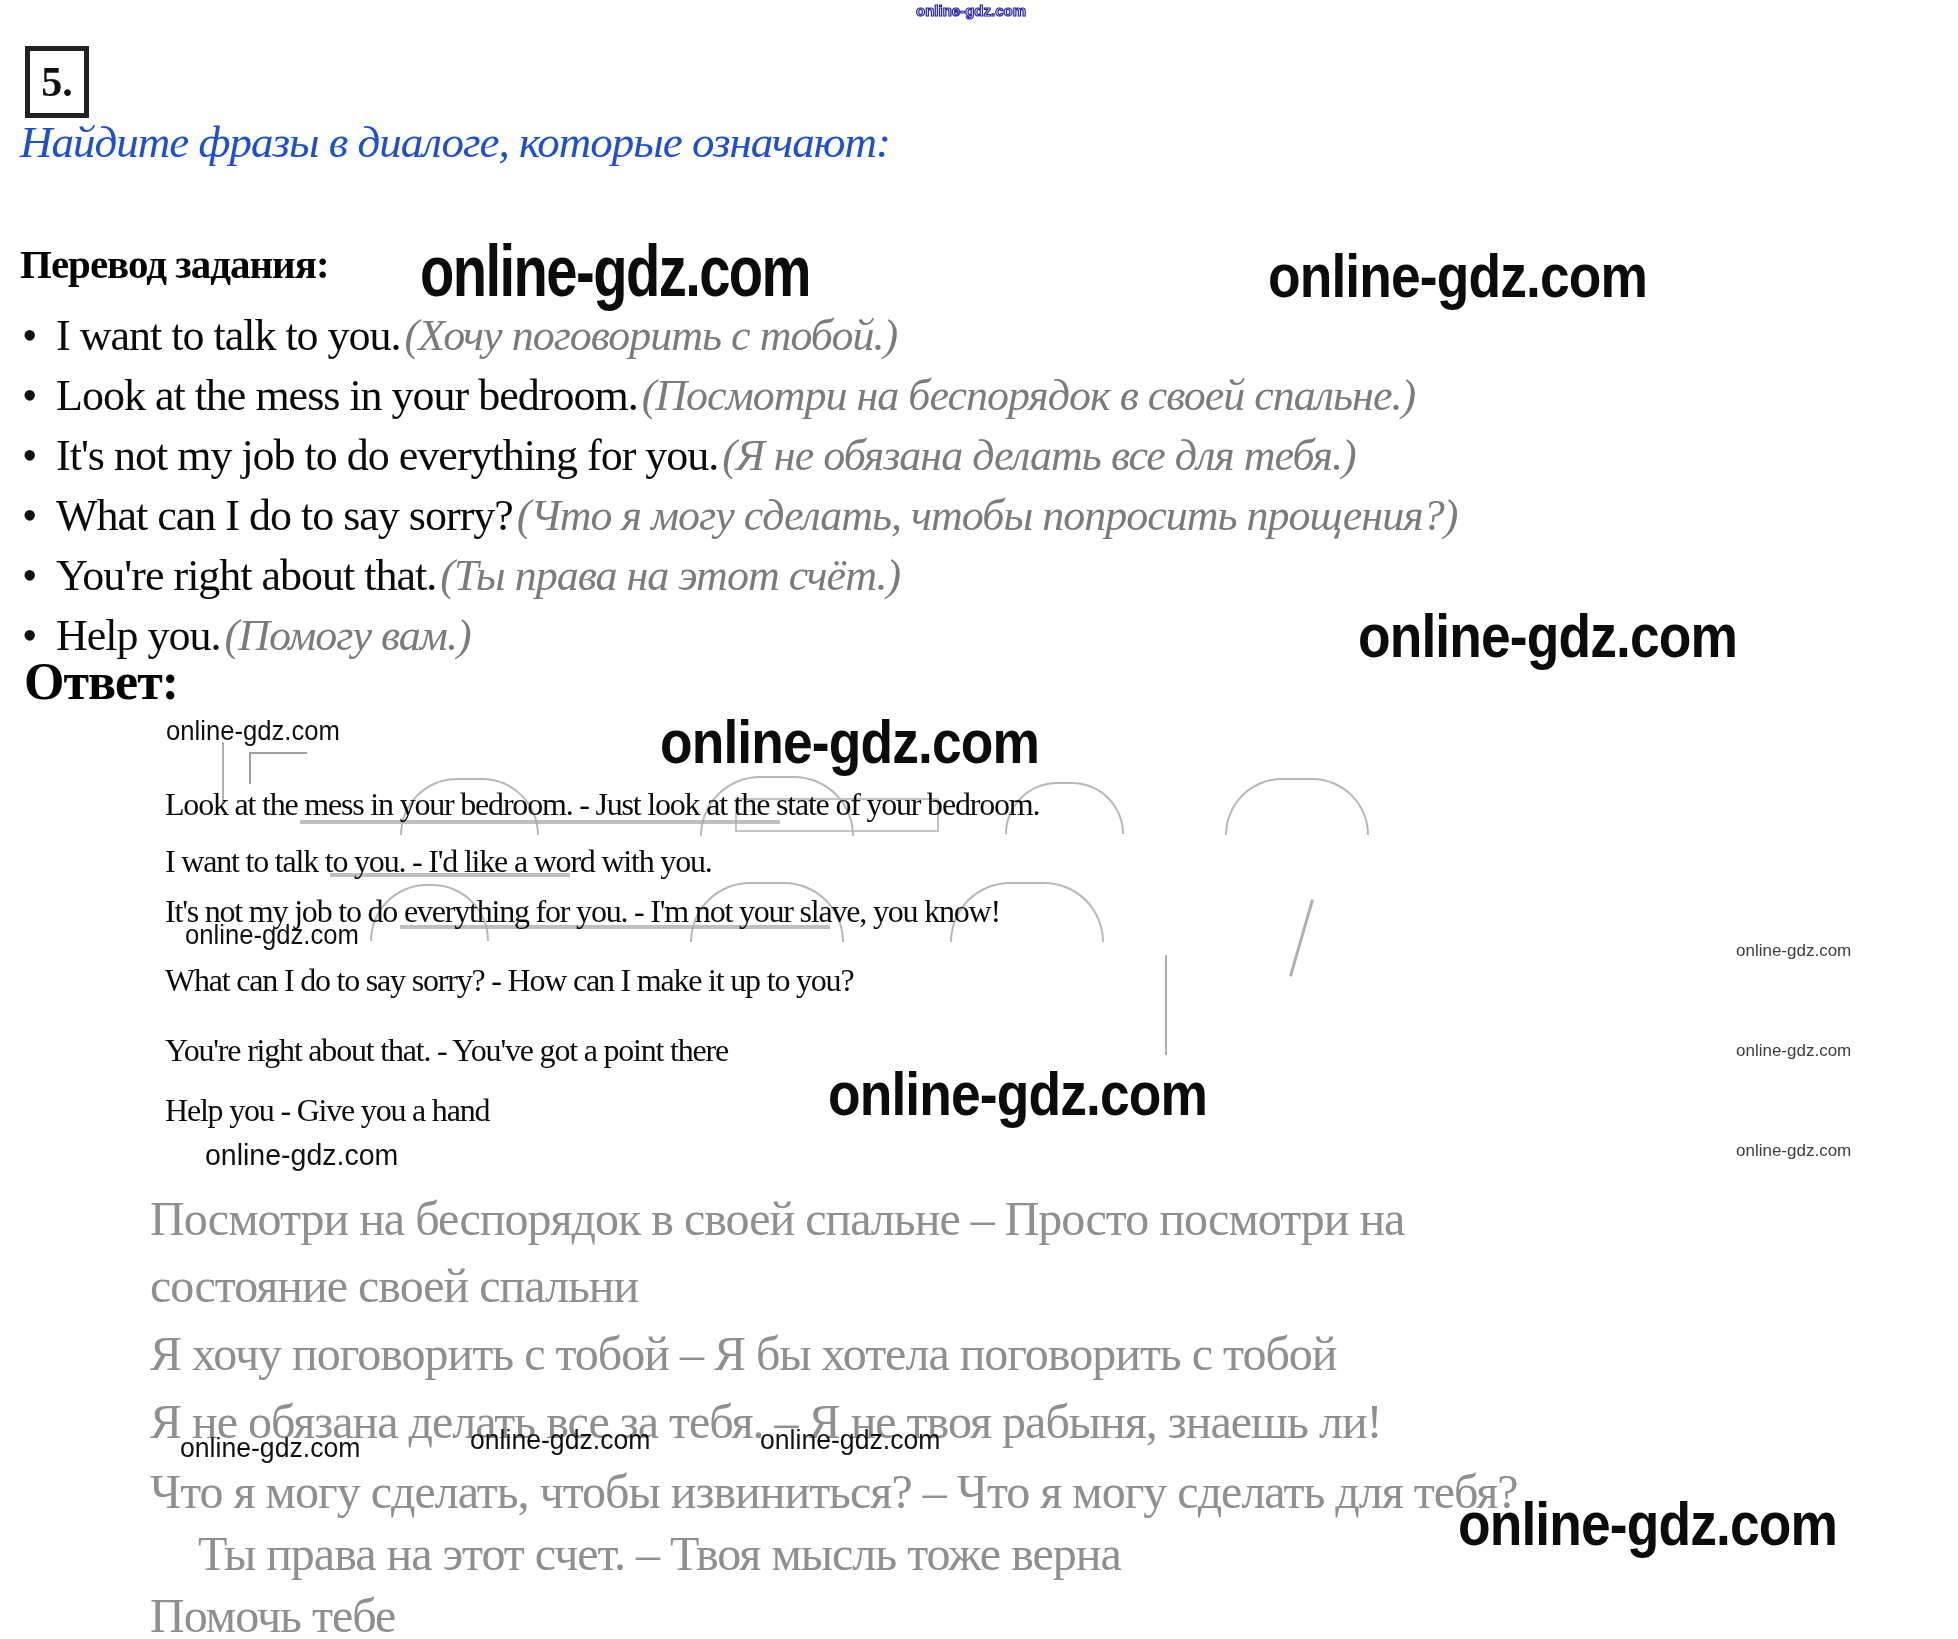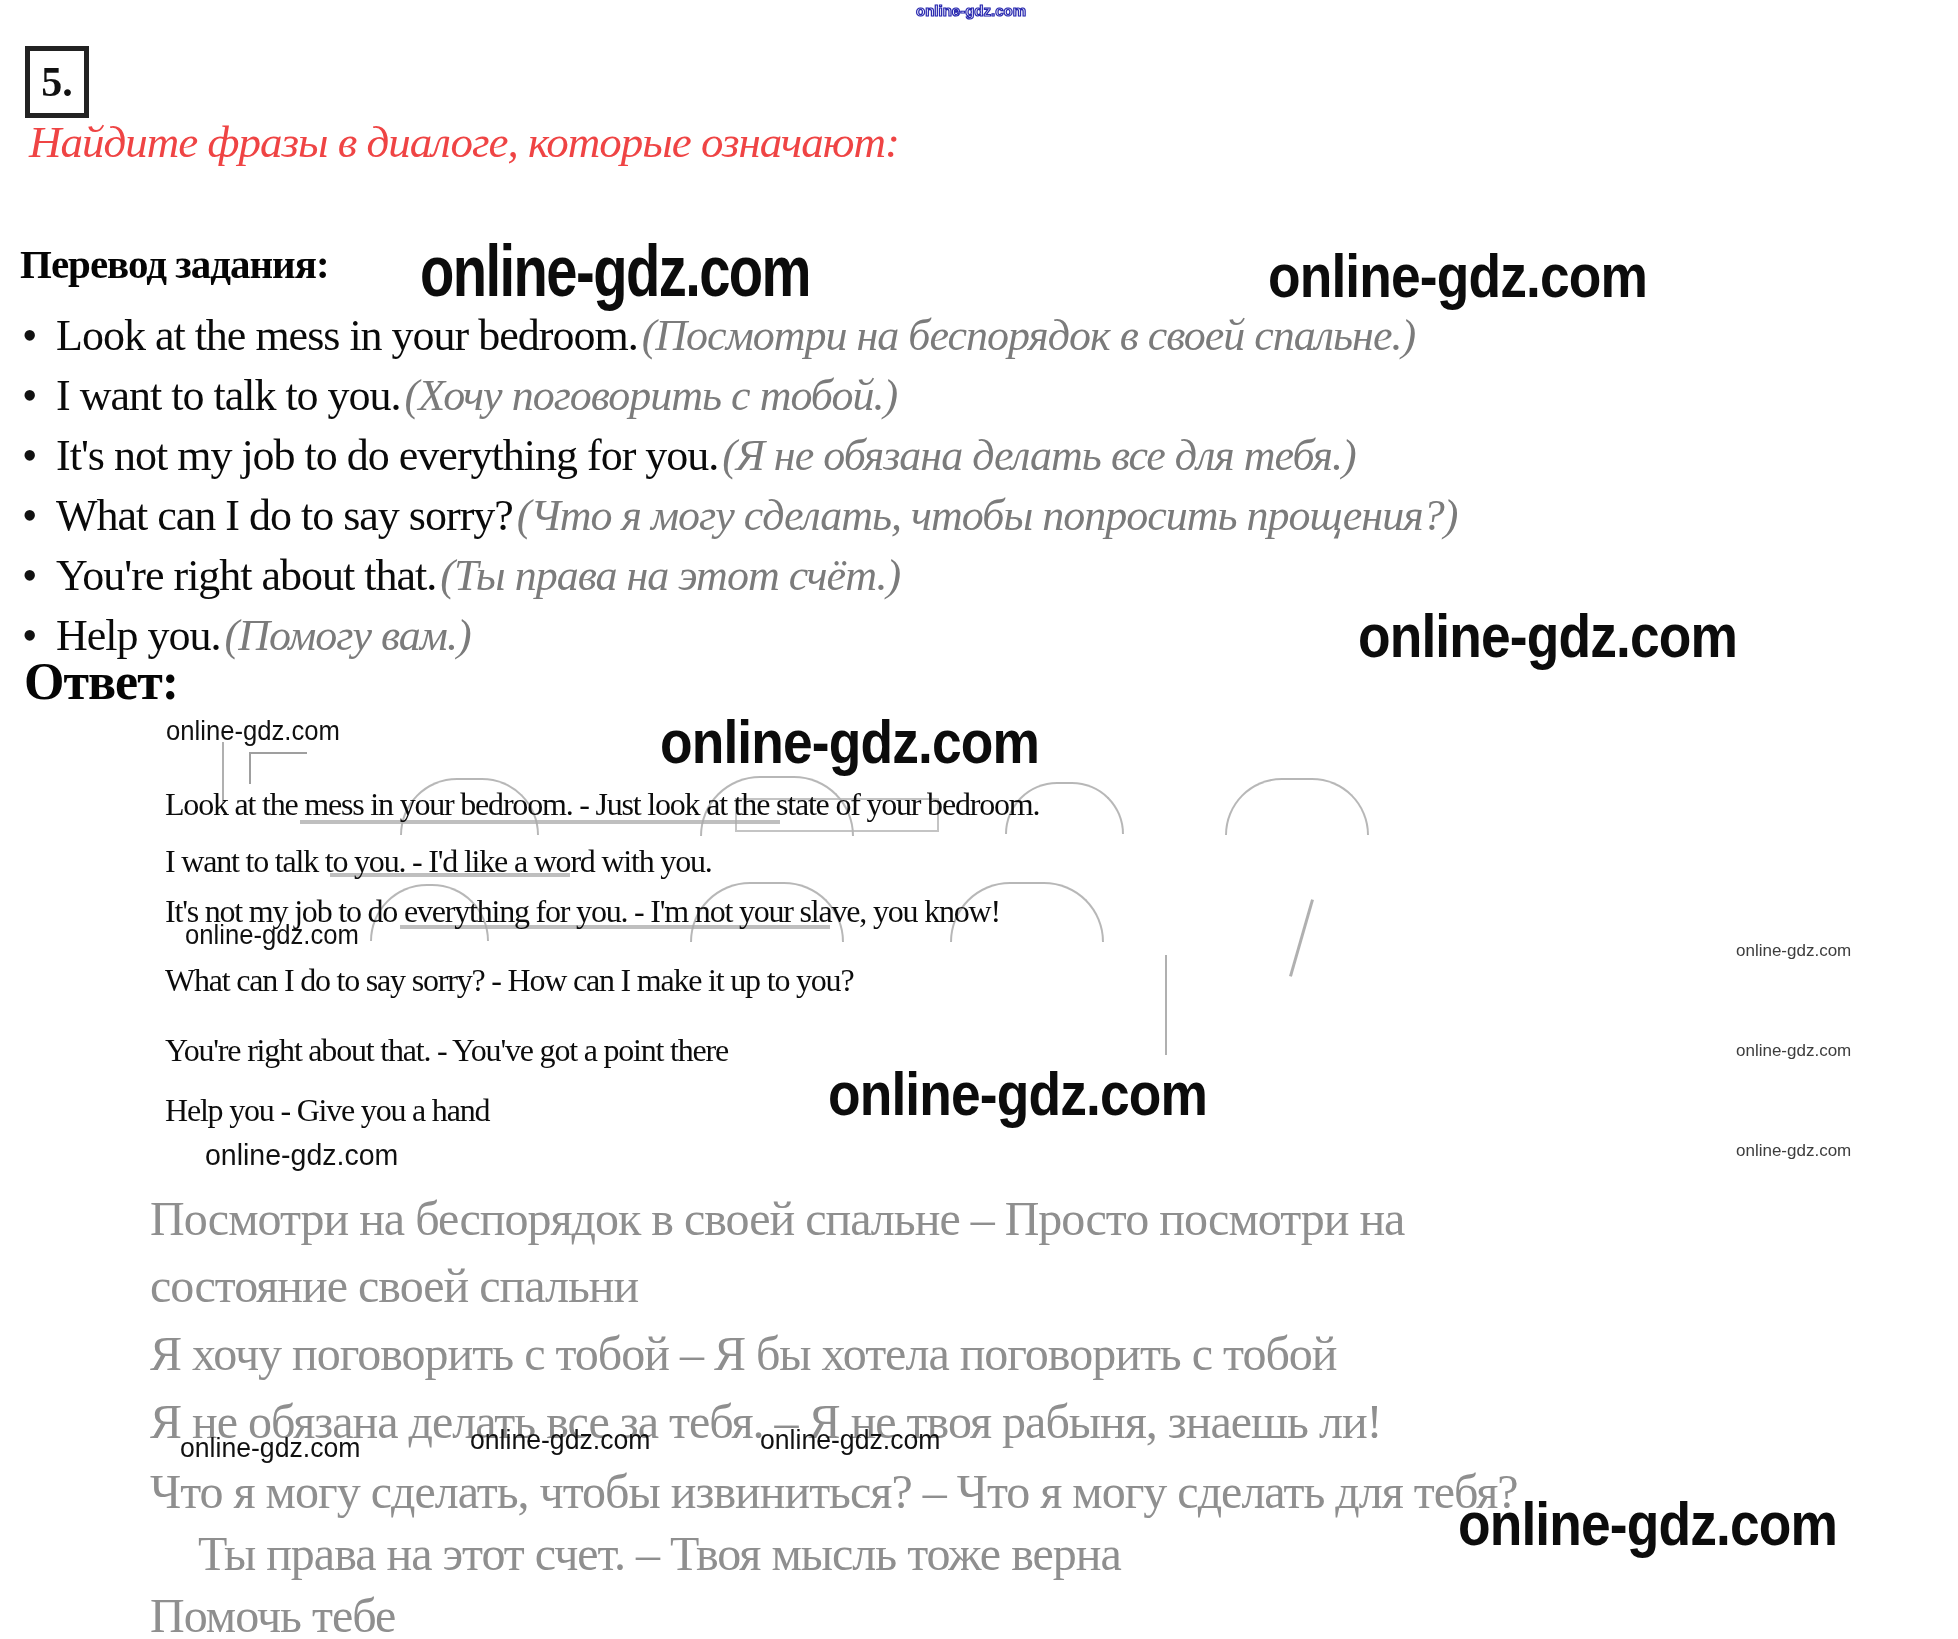--- a/index.html
+++ b/index.html
@@ -15,22 +15,22 @@
   
   .task-box{
     left:25px;top:46px;width:54px;height:62px;
     border:5px solid #222;
     display:flex;align-items:center;justify-content:center;
     font-weight:bold;font-size:42px;color:#111;
   }
   
   .instruction{
     left:20px;top:116px;
-    font-style:italic;font-size:45px;color:#ef4444;
-    letter-spacing:-1px;white-space:nowrap;margin-left:9px;
+    font-style:italic;font-size:45px;color:#1d4ed8;
+    letter-spacing:-1px;white-space:nowrap;
   }
   
   .heading-translation{
     left:20px;top:240px;
     font-weight:bold;font-size:41px;color:#050505;
     letter-spacing:-1px;white-space:nowrap;
   }
   .heading-answer{
     left:24px;top:652px;
     font-weight:bold;font-size:52px;color:#050505;
@@ -92,22 +92,22 @@
   <span>5.</span>
 </div>
 
 <div class="abs instruction">Найдите фразы в диалоге, которые означают:</div>
 
 <div class="abs heading-translation">Перевод задания:</div>
 <span class="abs wm wm-big1" style="left:420px;top:230px;">online-gdz.com</span>
 <span class="abs wm wm-big" style="left:1268px;top:240px;">online-gdz.com</span>
 
 <div class="abs bullets">
+  <div class="bullet-row"><span class="bullet-dot">•</span><span class="b-en">I want to talk to you.</span> <span class="b-ru">(Хочу поговорить с тобой.)</span></div>
   <div class="bullet-row"><span class="bullet-dot">•</span><span class="b-en">Look at the mess in your bedroom.</span> <span class="b-ru">(Посмотри на беспорядок в своей спальне.)</span></div>
-  <div class="bullet-row"><span class="bullet-dot">•</span><span class="b-en">I want to talk to you.</span> <span class="b-ru">(Хочу поговорить с тобой.)</span></div>
   <div class="bullet-row"><span class="bullet-dot">•</span><span class="b-en">It's not my job to do everything for you.</span> <span class="b-ru">(Я не обязана делать все для тебя.)</span></div>
   <div class="bullet-row"><span class="bullet-dot">•</span><span class="b-en">What can I do to say sorry?</span> <span class="b-ru">(Что я могу сделать, чтобы попросить прощения?)</span></div>
   <div class="bullet-row"><span class="bullet-dot">•</span><span class="b-en">You're right about that.</span> <span class="b-ru">(Ты права на этот счёт.)</span></div>
   <div class="bullet-row"><span class="bullet-dot">•</span><span class="b-en">Help you.</span> <span class="b-ru">(Помогу вам.)</span></div>
 </div>
 
 <div class="abs heading-answer">Ответ:</div>
 <span class="abs wm wm-small" style="left:166px;top:716px;">online-gdz.com</span>
 <span class="abs wm wm-big" style="left:660px;top:706px;">online-gdz.com</span>
 <span class="abs wm wm-big" style="left:1358px;top:600px;">online-gdz.com</span>

